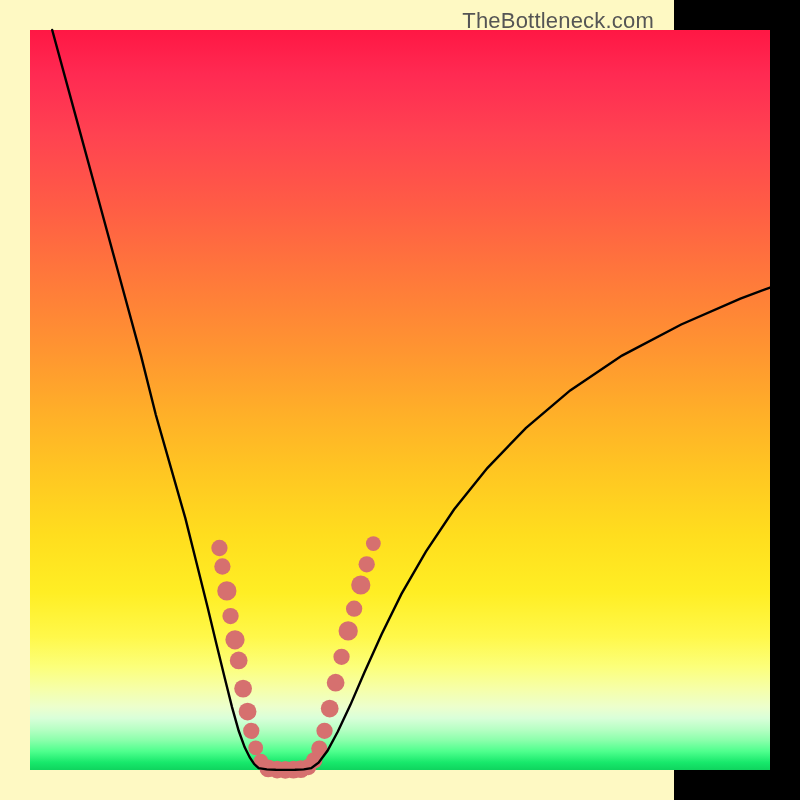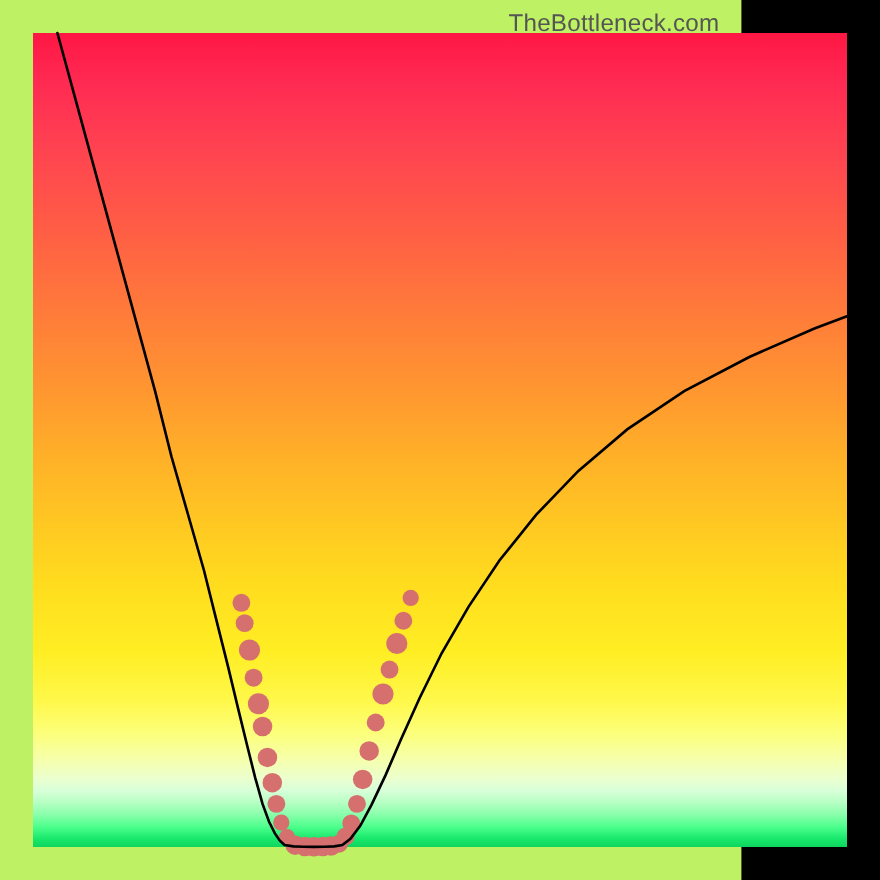--- a/index.html
+++ b/index.html
@@ -9,21 +9,21 @@
     height: 800px;
     overflow: hidden;
     background: #000;
     font-family: Arial, Helvetica, sans-serif;
   }
   .frame {
     position: absolute;
     left: 0; top: 0;
     width: 674px;
     height: 800px;
-    background: #bef264;
+    background: #fef9c3;
   }
   .plot {
     position: absolute;
     left: 30px;
     top: 30px;
     width: 740px;
     height: 740px;
     
     background: linear-gradient(
       to bottom,

